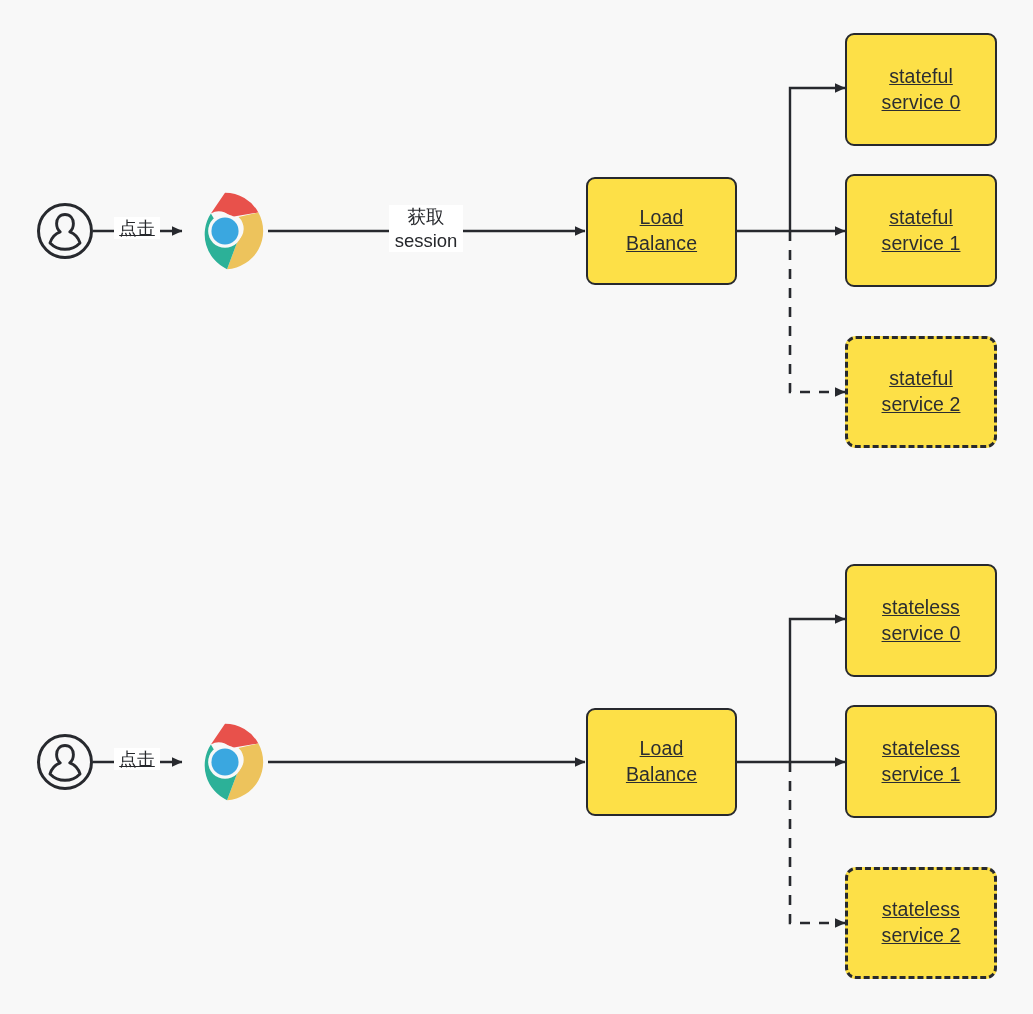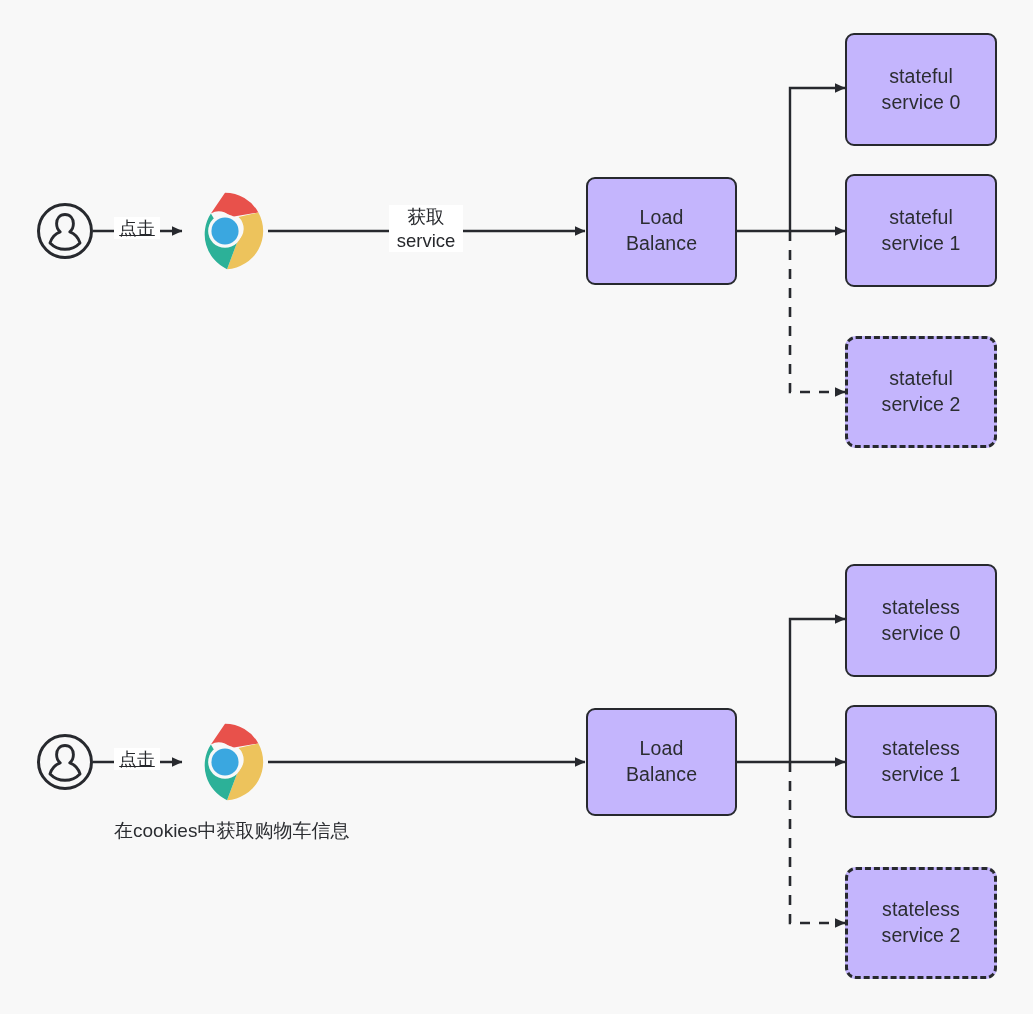--- a/index.html
+++ b/index.html
@@ -18,33 +18,34 @@
   #wires {
     position: absolute;
     left: 0; top: 0;
     width: 1033px; height: 1014px;
     pointer-events: none;
   }
 
   
   .node {
     position: absolute;
-    background: #c4b5fd;
+    background: #fde047;
     border: 2.6px solid #27292e;
     border-radius: 9px;
     display: flex;
     align-items: center;
     justify-content: center;
     text-align: center;
     color: #2b2d31;
     font-size: 19.5px;
     line-height: 1.32;
     letter-spacing: .1px;
     white-space: pre-line;
     z-index: 3;
+    text-decoration: underline;
   }
   .node.dashed {
     border-style: dashed;
     border-width: 3px;
     border-radius: 11px;
   }
 
   
   .edge-label {
     position: absolute;
@@ -142,21 +143,21 @@
 
       <path d="M52.6 98.9 A49 49 0 0 1 31.9 27.6 L50.6 58.9
                A20 20 0 0 0 66.2 62.8 Z" fill="#2cb198"></path>
 
       <circle cx="50" cy="50" r="21.6" fill="#f8f8f8"></circle>
       <circle cx="50" cy="50" r="17.4" fill="#3aa7e0"></circle>
     </svg>
   </div>
 
   <div class="edge-label" style="left:389px; top:205px; width:74px;">获取
-service</div>
+session</div>
 
   <div class="node" style="left:586px; top:177px; width:151px; height:108px;">Load
 Balance</div>
 
   <div class="node" style="left:845px; top:33px; width:152px; height:113px;">stateful
 service 0</div>
   <div class="node" style="left:845px; top:174px; width:152px; height:113px;">stateful
 service 1</div>
   <div class="node dashed" style="left:845px; top:336px; width:152px; height:112px;">stateful
 service 2</div>
@@ -180,21 +181,20 @@
                A20 20 0 0 0 31.9 27.6 Z" fill="#e8514b"></path>
       <path d="M92.8 26.2 A49 49 0 0 1 52.6 98.9 L66.2 62.8
                A20 20 0 0 0 67.4 32.2 Z" fill="#edc35c"></path>
       <path d="M52.6 98.9 A49 49 0 0 1 31.9 27.6 L50.6 58.9
                A20 20 0 0 0 66.2 62.8 Z" fill="#2cb198"></path>
       <circle cx="50" cy="50" r="21.6" fill="#f8f8f8"></circle>
       <circle cx="50" cy="50" r="17.4" fill="#3aa7e0"></circle>
     </svg>
   </div>
 
-  <div class="caption" style="left:114px; top:818px;">在cookies中获取购物车信息</div>
 
   <div class="node" style="left:586px; top:708px; width:151px; height:108px;">Load
 Balance</div>
 
   <div class="node" style="left:845px; top:564px; width:152px; height:113px;">stateless
 service 0</div>
   <div class="node" style="left:845px; top:705px; width:152px; height:113px;">stateless
 service 1</div>
   <div class="node dashed" style="left:845px; top:867px; width:152px; height:112px;">stateless
 service 2</div>

